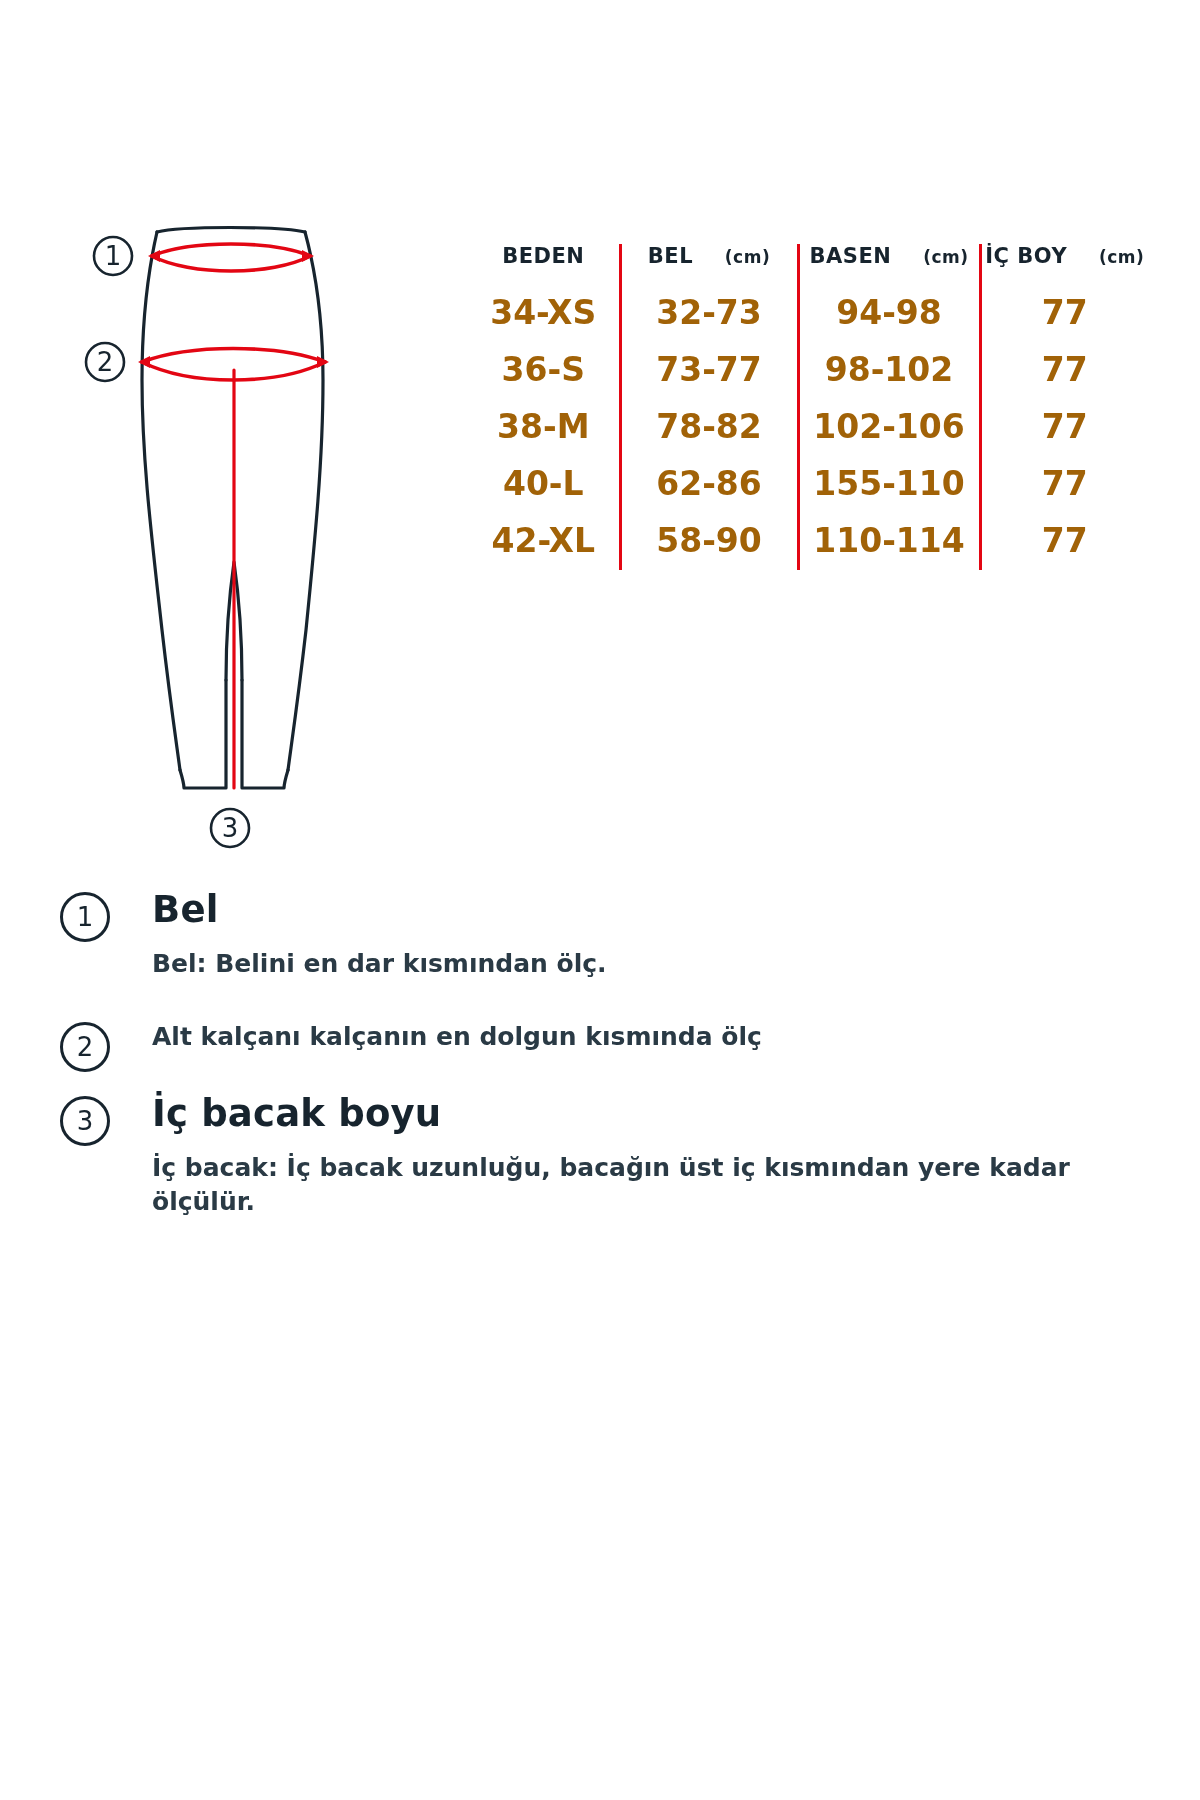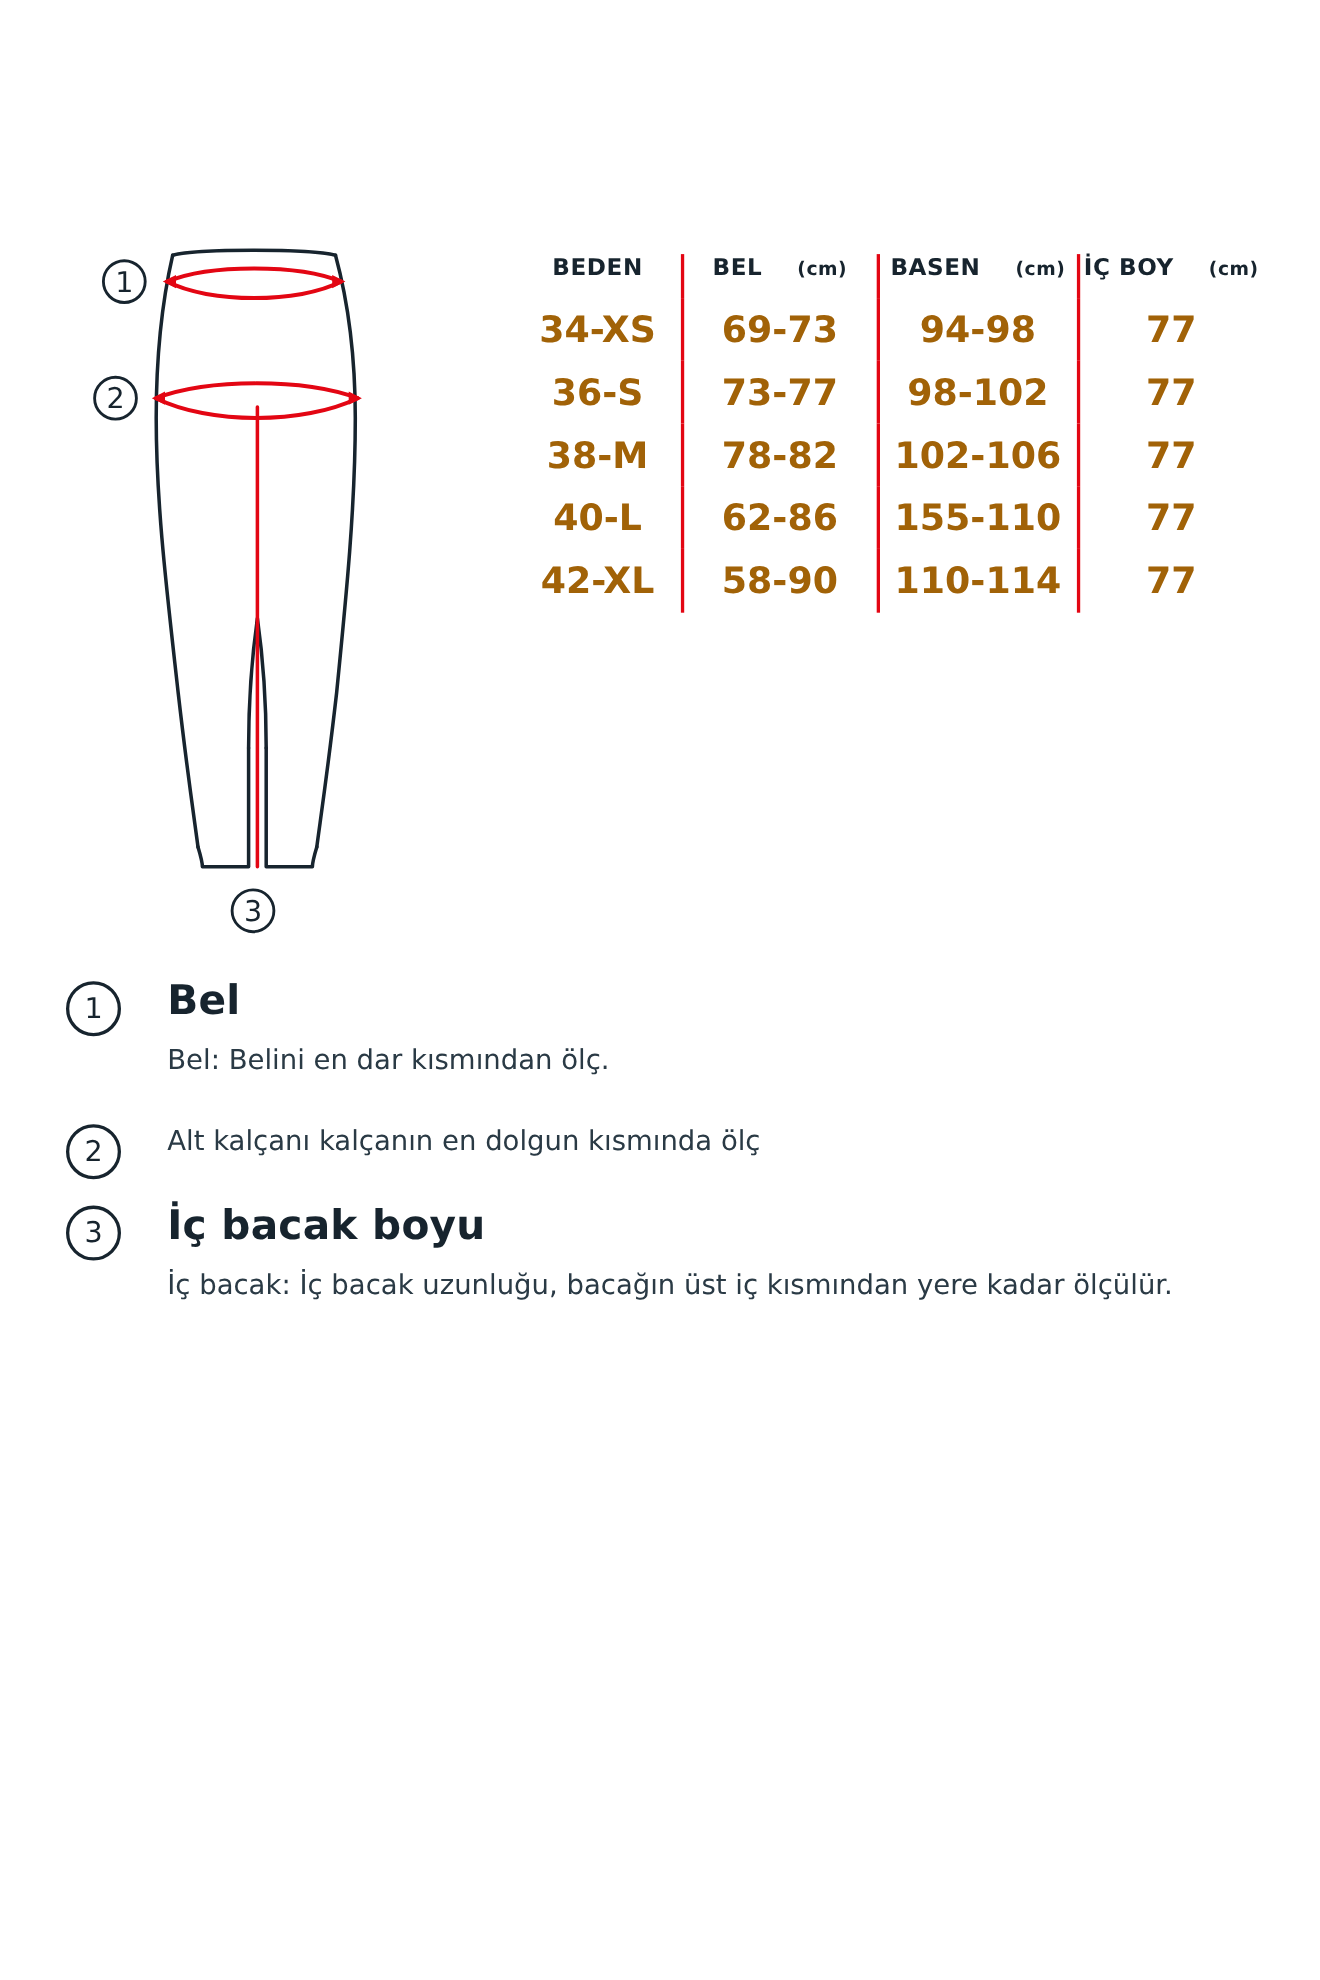--- a/index.html
+++ b/index.html
@@ -38,21 +38,21 @@
     top: 0;
     width: 320px;
     height: 690px;
   }
   .figure-wrap svg { display: block; }
 
   
   .table-wrap {
     position: absolute;
     left: 468px;
-    top: 21px;
+    top: 34px;
     width: 680px;
   }
   table.size-table {
     border-collapse: collapse;
     width: 680px;
     table-layout: fixed;
   }
   table.size-table th {
     font-weight: 700;
     font-size: 21px;
@@ -117,21 +117,21 @@
   .desc-title {
     font-size: 37px;
     font-weight: 700;
     color: #17242e;
     line-height: 1.1;
     margin: 0 0 16px 0;
     letter-spacing: 0.2px;
   }
   .desc-body {
     font-size: 25px;
-    font-weight: 400;
+    font-weight: 700;
     color: #2a3a45;
     line-height: 1.35;
     margin: 0;
     max-width: 950px;
   }
 
   .number-label {
     font-size: 26px;
     font-weight: 500;
     fill: #17242e;
@@ -209,21 +209,21 @@
           <tr>
             <th class="sep-r"><span>BEDEN</span></th>
             <th class="sep-r"><span>BEL</span> <span class="unit">(cm)</span></th>
             <th class="sep-r"><span>BASEN</span> <span class="unit">(cm)</span></th>
             <th><span>İÇ BOY</span> <span class="unit">(cm)</span></th>
           </tr>
         </thead>
         <tbody>
           <tr>
             <td class="sep-r">34-XS</td>
-            <td class="sep-r">69-73</td>
+            <td class="sep-r">32-73</td>
             <td class="sep-r">94-98</td>
             <td>77</td>
           </tr>
           <tr>
             <td class="sep-r">36-S</td>
             <td class="sep-r">73-77</td>
             <td class="sep-r">98-102</td>
             <td>77</td>
           </tr>
           <tr>

